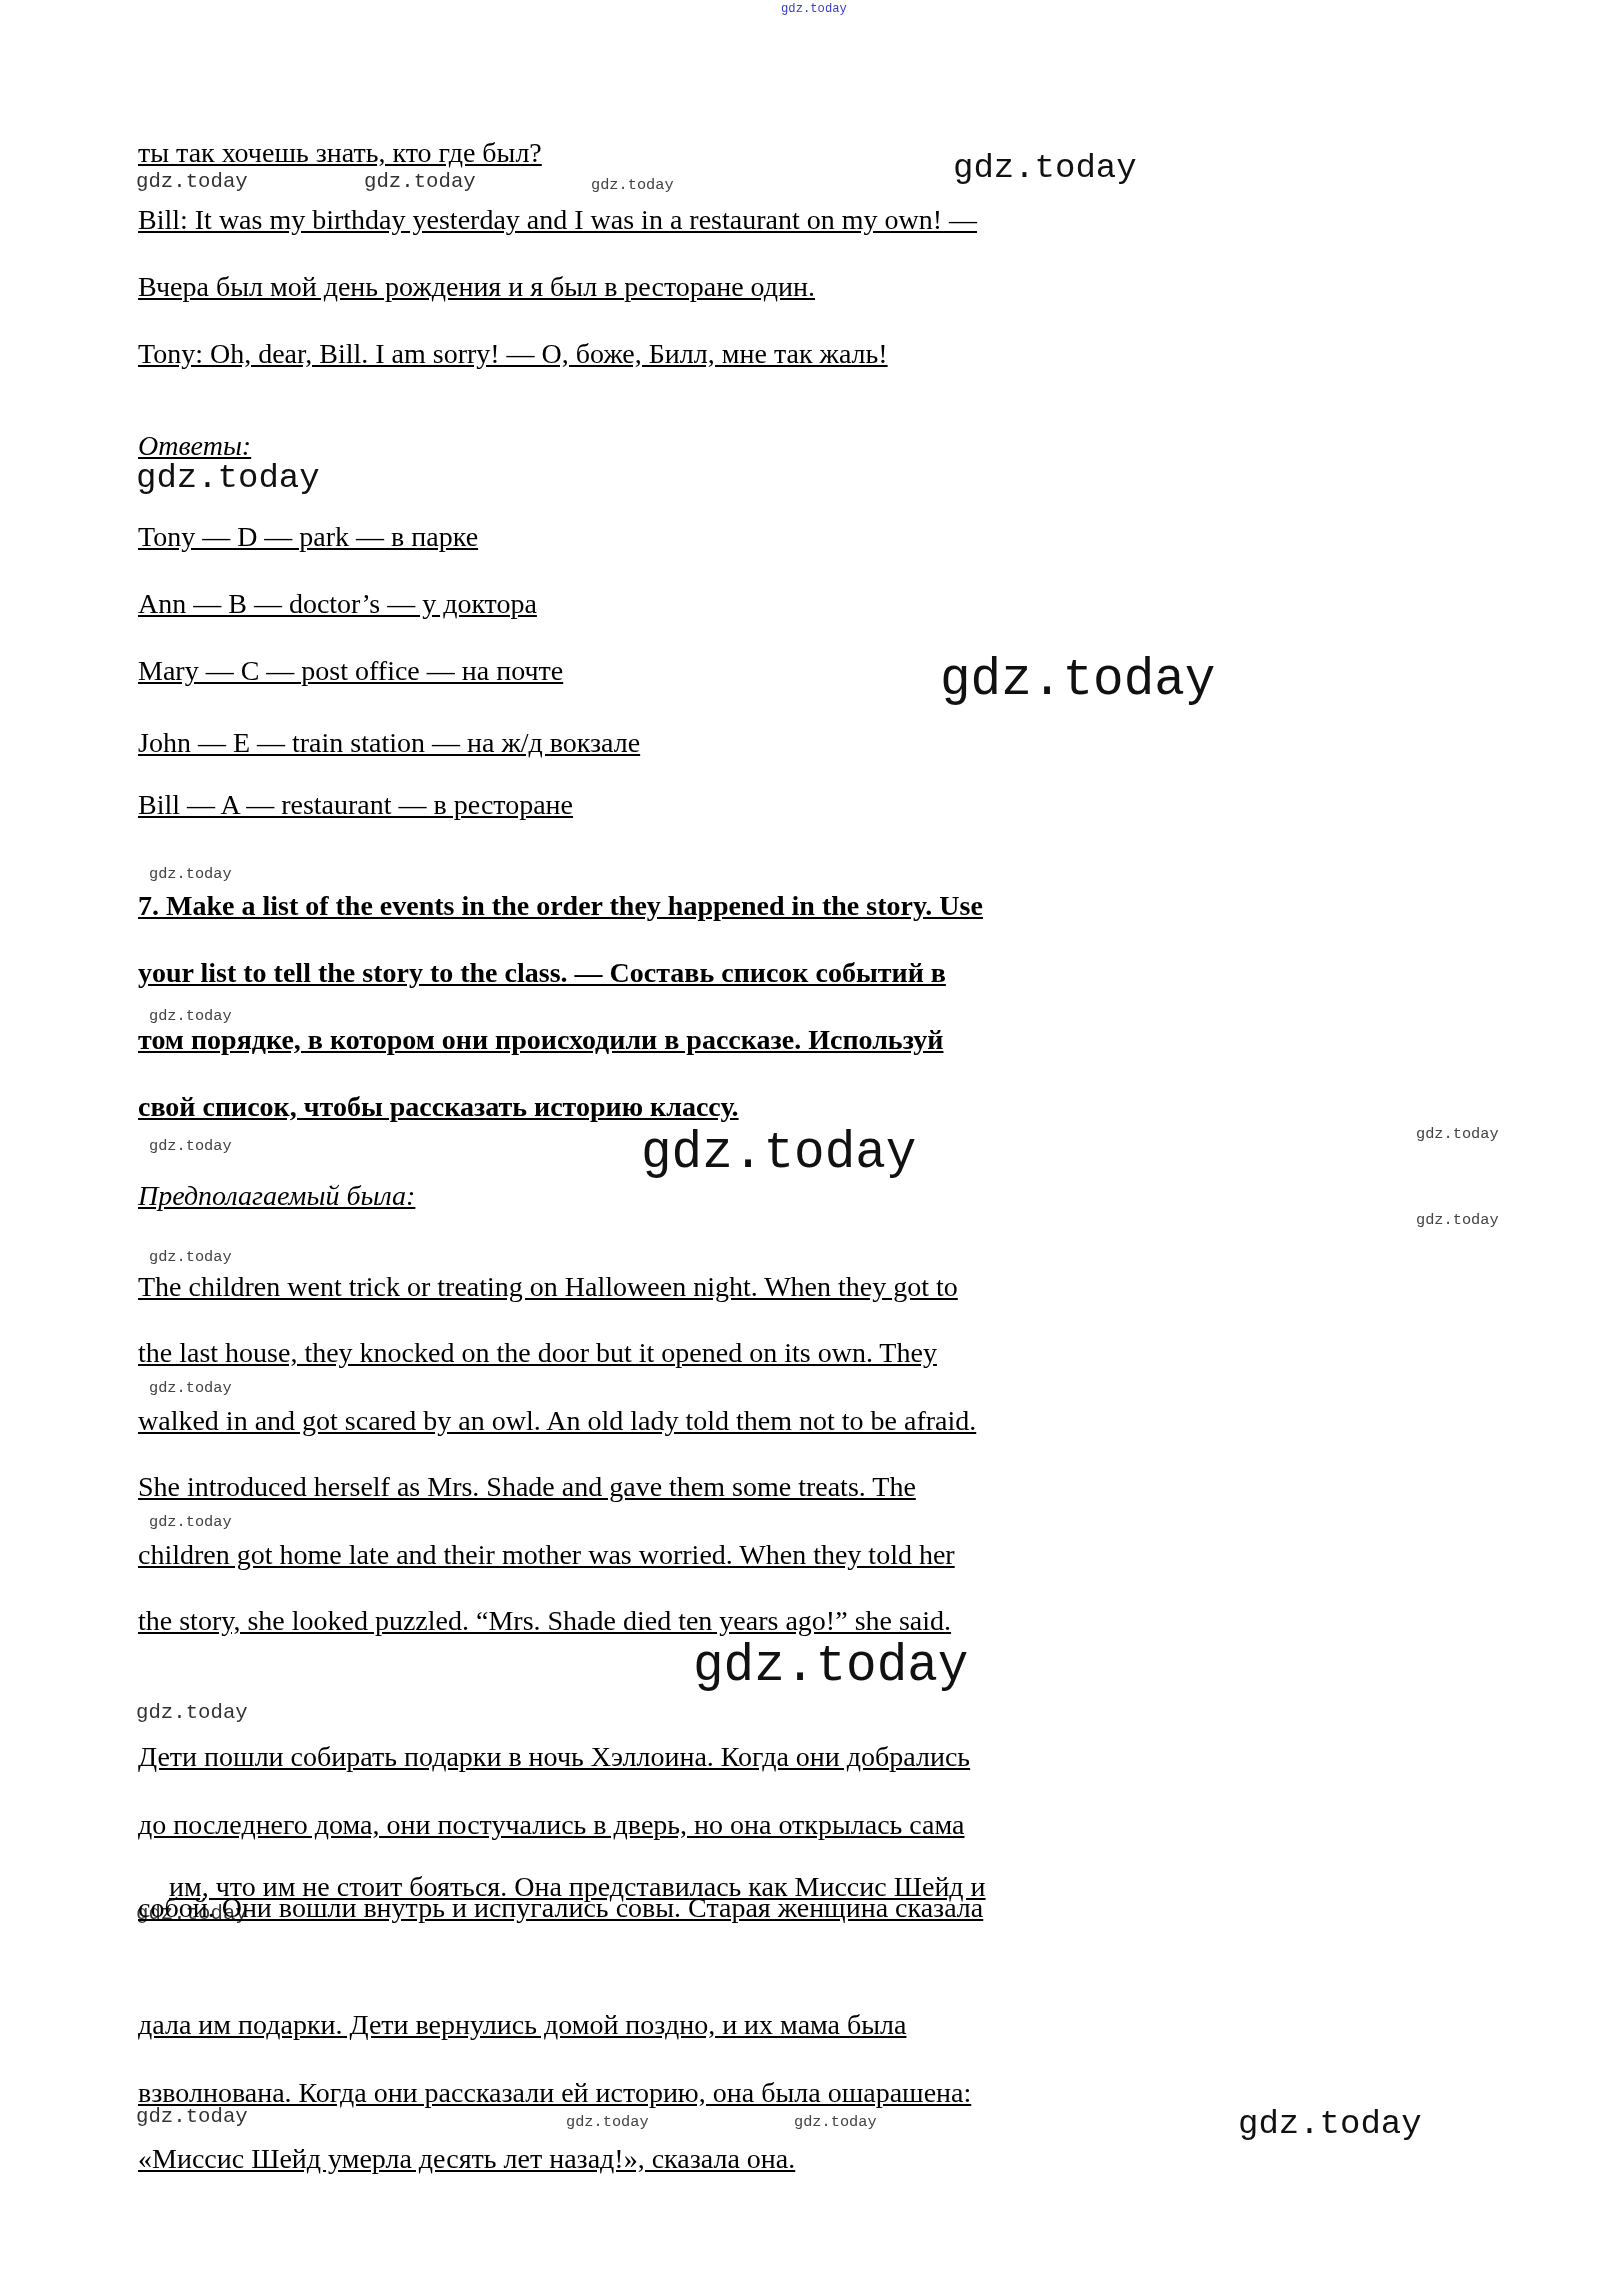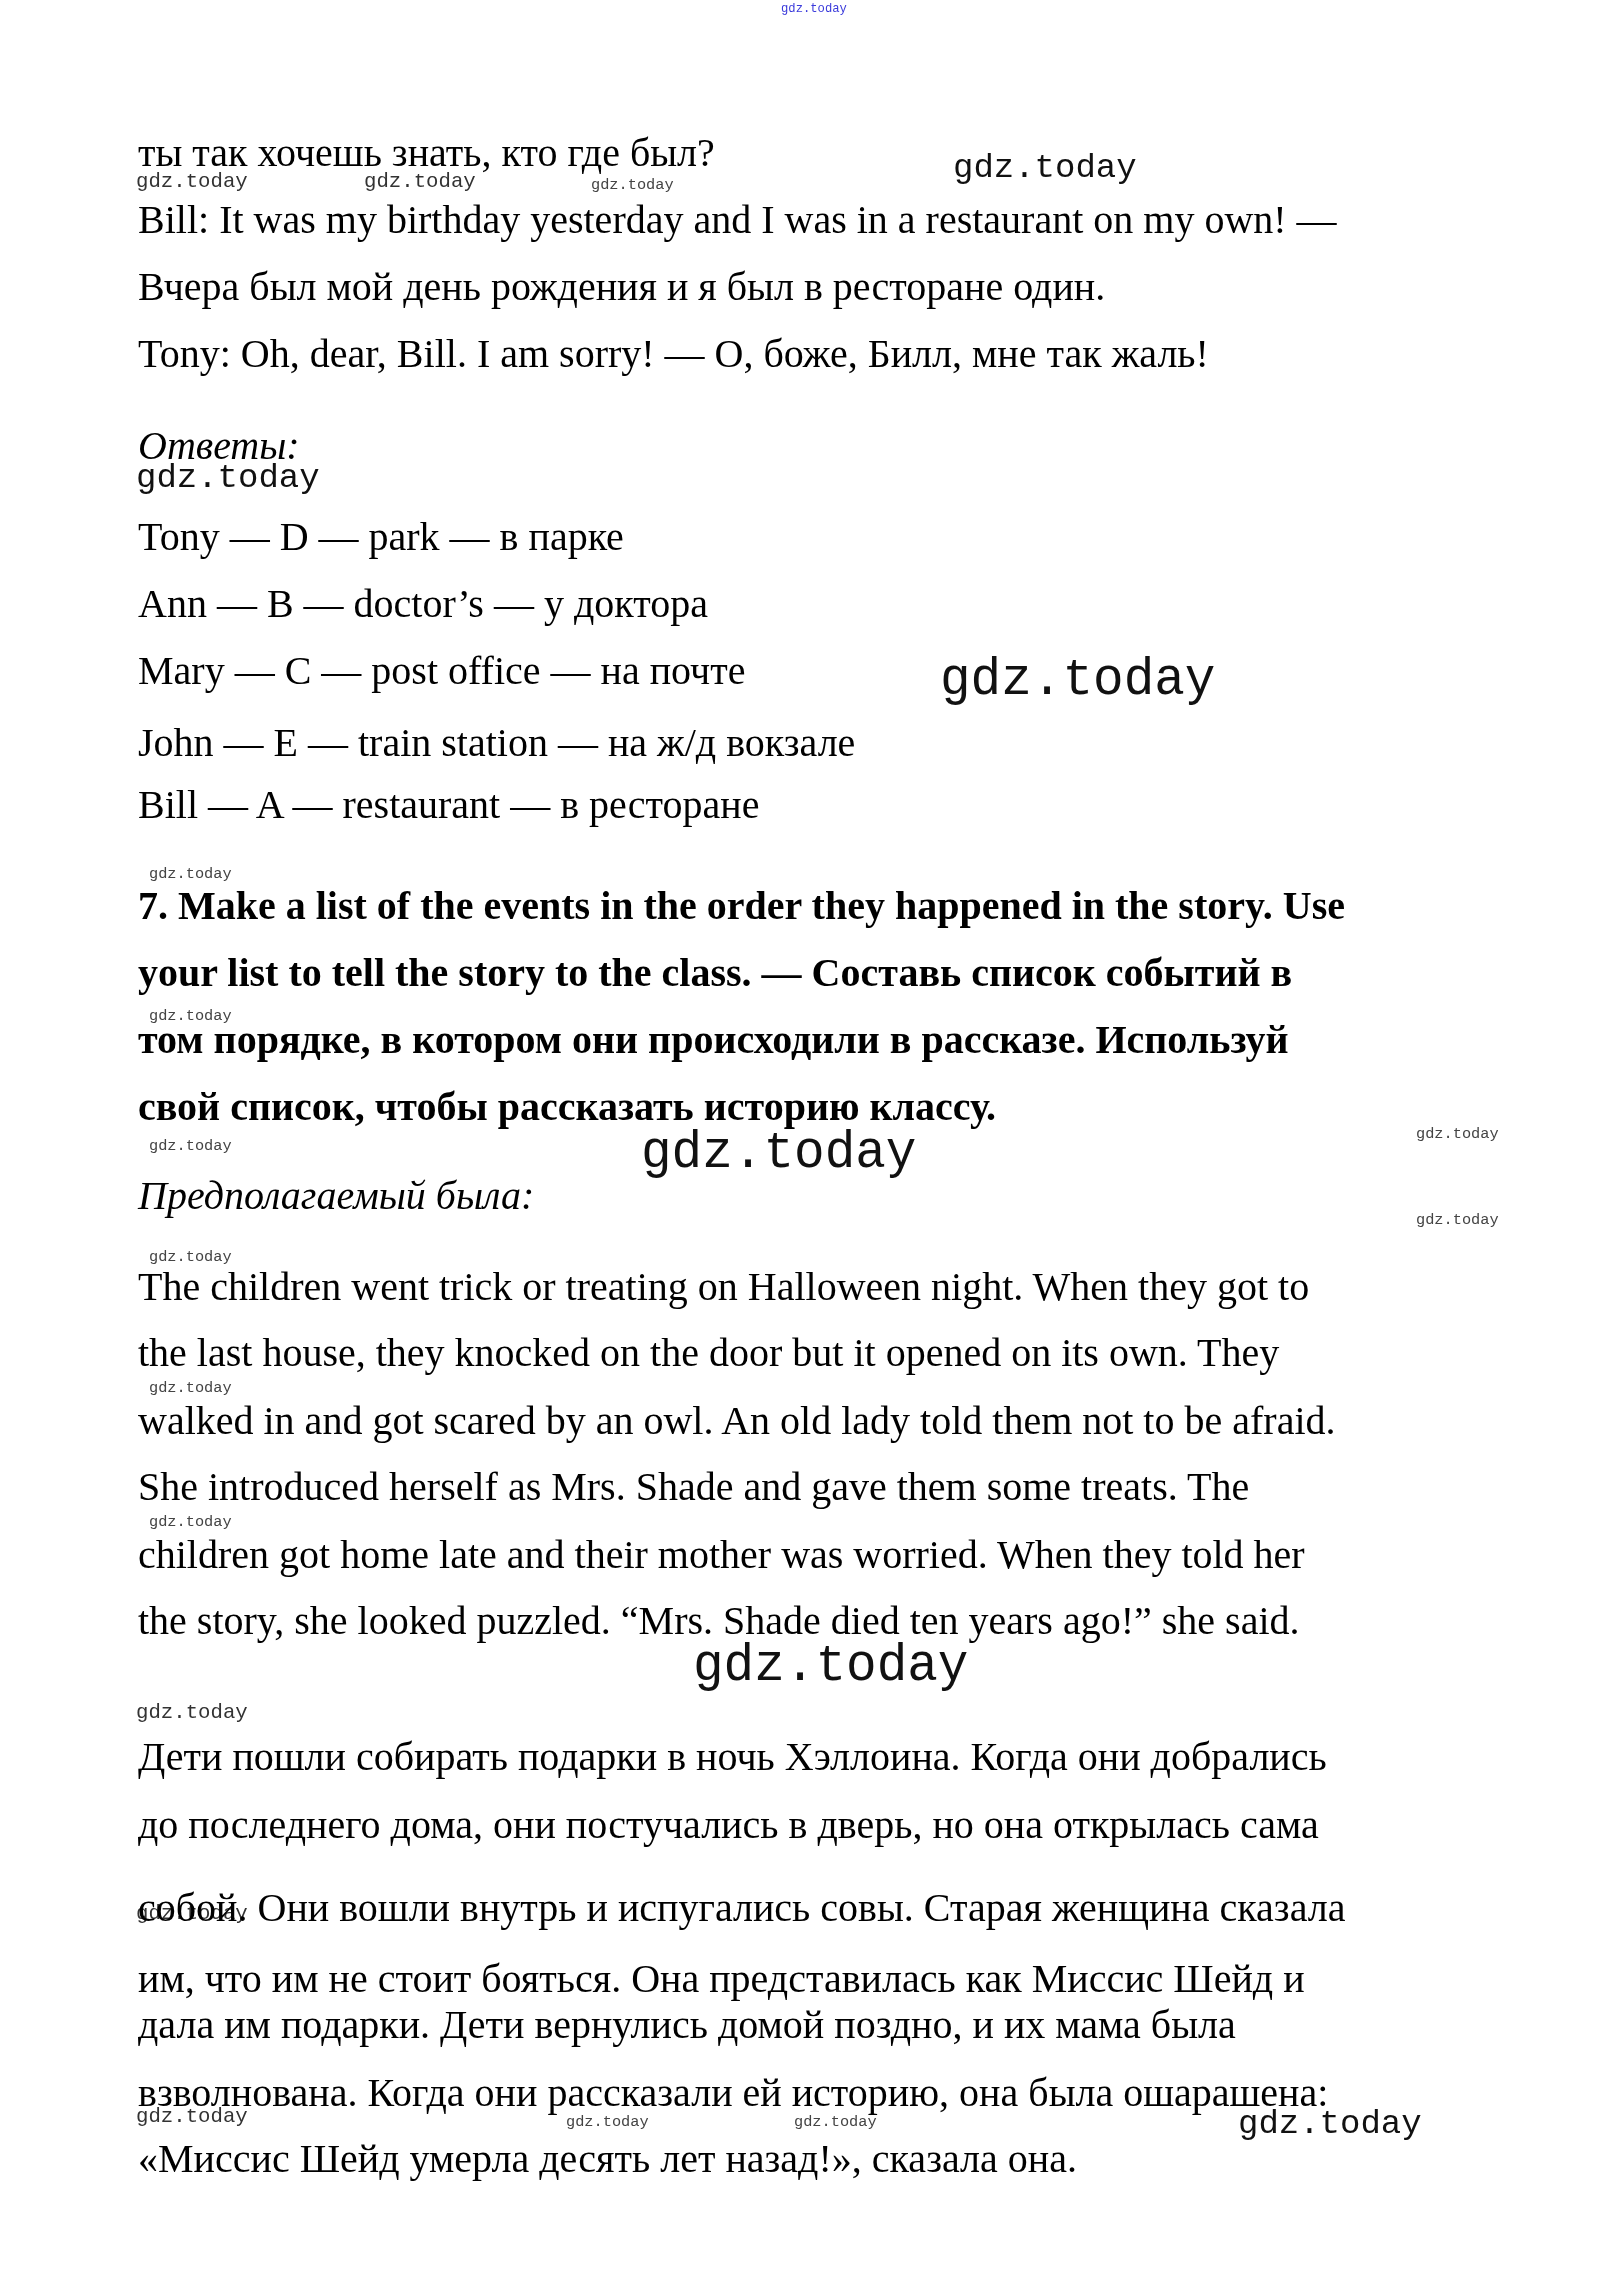--- a/index.html
+++ b/index.html
@@ -1,18 +1,18 @@
 <!DOCTYPE html>
 <html style="font-size:12.2px"><head>
 <meta charset="utf-8">
 <style>
   html, body { margin: 0; padding: 0; background: #ffffff; }
   body { width: 1617px; height: 2295px; position: relative; overflow: hidden; }
   .serif { font-family: "Liberation Serif", "DejaVu Serif", serif; color: #000; }
-  .line { position: absolute; left: 138px; white-space: nowrap; font-size: 40px; line-height: 46px; }
+  .line { position: absolute; left: 138px; white-space: nowrap; font-size: 28px; line-height: 46px; text-decoration: underline; }
   .bold { font-weight: bold; }
   .ital { font-style: italic; }
   .wm { position: absolute; font-family: Liberation Mono, monospace; color: #222; white-space: nowrap; font-weight: 200; letter-spacing: 0px; }
   .wm-s { font-size: 20.7px; color: #333; }
   .wm-xs { font-size: 15.3px; color: #444; }
   .wm-m { font-size: 34px; color: #111; }
   .wm-l { font-size: 51px; color: #111; }
   .wm-top { font-size: 12.2px; color: #3a3adb; }
 </style>
 </head>
@@ -63,17 +63,17 @@
 <div class="line serif" style="top:1264px;">The children went trick or treating on Halloween night. When they got to</div>
 <div class="line serif" style="top:1330px;">the last house, they knocked on the door but it opened on its own. They</div>
 <div class="line serif" style="top:1398px;">walked in and got scared by an owl. An old lady told them not to be afraid.</div>
 <div class="line serif" style="top:1464px;text-align:right;">She introduced herself as Mrs. Shade and gave them some treats. The</div>
 <div class="line serif" style="top:1532px;">children got home late and their mother was worried. When they told her</div>
 <div class="line serif" style="top:1598px;">the story, she looked puzzled. “Mrs. Shade died ten years ago!” she said.</div>
 
 <div class="line serif" style="top:1734px;">Дети пошли собирать подарки в ночь Хэллоина. Когда они добрались</div>
 <div class="line serif" style="top:1802px;">до последнего дома, они постучались в дверь, но она открылась сама</div>
 <div class="line serif" style="top:1868px;margin-top:17px;">собой. Они вошли внутрь и испугались совы. Старая женщина сказала</div>
-<div class="line serif" style="top:1956px;">им, что им не стоит бояться. Она представилась как Миссис Шейд и</div>
+<div class="line serif" style="top:1864px;margin-left:31px;">им, что им не стоит бояться. Она представилась как Миссис Шейд и</div>
 <div class="line serif" style="top:2002px;">дала им подарки. Дети вернулись домой поздно, и их мама была</div>
 <div class="line serif" style="top:2070px;">взволнована. Когда они рассказали ей историю, она была ошарашена:</div>
 <div class="line serif" style="top:2136px;">«Миссис Шейд умерла десять лет назад!», сказала она.</div>
 
 
 </body></html>

